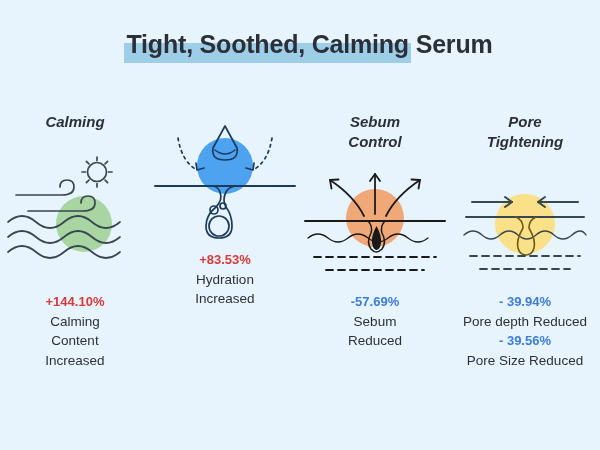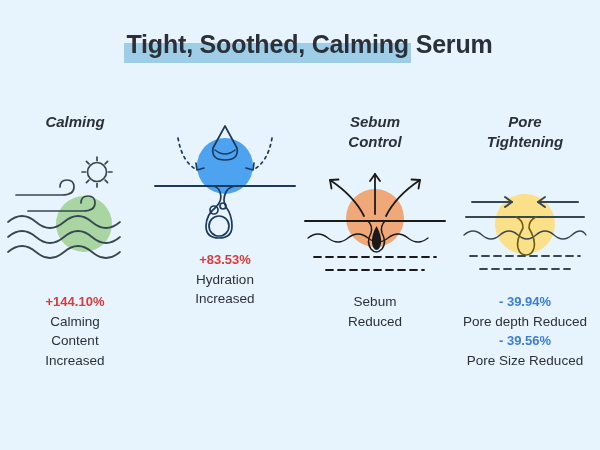--- a/index.html
+++ b/index.html
@@ -225,20 +225,21 @@
 
             <line x1="14" y1="101" x2="136" y2="101" stroke-dasharray="7 5" stroke-width="1.8"></line>
             <line x1="26" y1="114" x2="124" y2="114" stroke-dasharray="7 5" stroke-width="1.8"></line>
           </g>
 
           <path d="M76.5 70 Q82 80 81 87 Q80 94 76.5 94 Q73 94 72 87 Q71 80 76.5 70 Z" fill="#1a1a1a"></path>
         </svg>
       </div>
       <div class="stats">
         <div class="stat-group">
+          <div class="stat-val down">-57.69%</div>
           <div class="stat-lbl">
             <span class="ln">Sebum</span>
             <span class="ln">Reduced</span>
           </div>
         </div>
       </div>
     </div>
 
     <div class="col">
       <div class="col-head">

